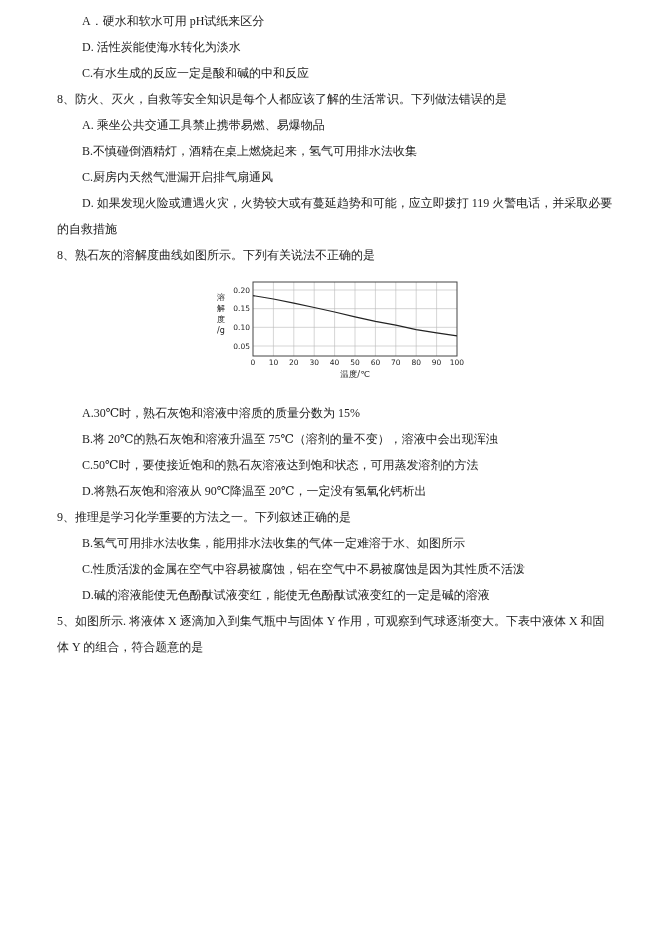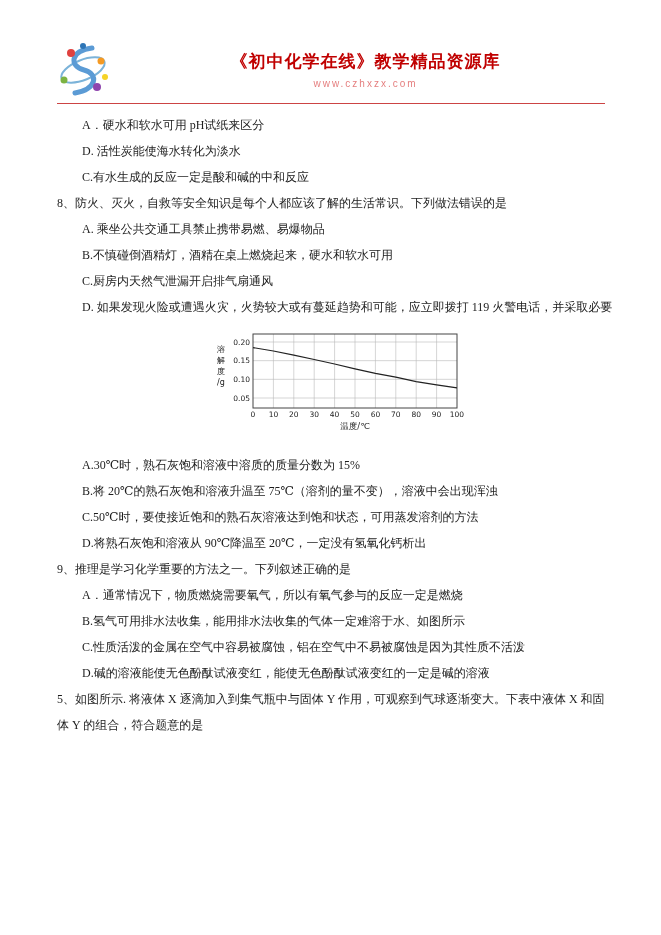--- a/index.html
+++ b/index.html
@@ -22,44 +22,31 @@
   p.line{margin:0;line-height:26px;}
   p.option{padding-left:25px;}
   p.question,p.continuation{padding-left:0;}
   .chart-wrap{margin:4px 0 4px 150px;height:124px;}
   svg text{font-family:"DejaVu Sans","Liberation Sans",sans-serif;}
 </style>
 </head>
 <body>
 
 <div class="page">
-  <div class="header">
-    <svg class="logo" viewBox="0 0 54 58">
-      <ellipse cx="27" cy="30" rx="23" ry="10" fill="none" stroke="#7bb3d9" stroke-width="2" transform="rotate(-22 27 30)"></ellipse>
-      <path d="M36,8 C14,11 13,26 28,30 C43,34 41,49 19,53" fill="none" stroke="#5b9bd5" stroke-width="5" stroke-linecap="round"></path>
-      <circle cx="15" cy="13" r="4" fill="#e0413f"></circle>
-      <circle cx="45" cy="21" r="3.5" fill="#f59a23"></circle>
-      <circle cx="8" cy="40" r="3.5" fill="#7cb342"></circle>
-      <circle cx="41" cy="47" r="4" fill="#8e44ad"></circle>
-      <circle cx="27" cy="6" r="3" fill="#2e75b6"></circle>
-      <circle cx="49" cy="37" r="3" fill="#f5d327"></circle>
-    </svg>
-    <div class="title">《初中化学在线》教学精品资源库</div>
-    <div class="url">www.czhxzx.com</div>
-    <div class="header-rule"></div>
-  </div>
   <div class="doc-body" id="doc-body">
       <p class="line option">A．硬水和软水可用 pH试纸来区分</p>
       <p class="line option">D. 活性炭能使海水转化为淡水</p>
       <p class="line option">C.有水生成的反应一定是酸和碱的中和反应</p>
       <p class="line question">8、防火、灭火，自救等安全知识是每个人都应该了解的生活常识。下列做法错误的是</p>
       <p class="line option">A. 乘坐公共交通工具禁止携带易燃、易爆物品</p>
-      <p class="line option">B.不慎碰倒酒精灯，酒精在桌上燃烧起来，硬水和软水可用</p>
+      <p class="line option">B.不慎碰倒酒精灯，酒精在桌上燃烧起来，氢气可用排水法收集</p>
       <p class="line option">C.厨房内天然气泄漏开启排气扇通风</p>
       <p class="line option">D. 如果发现火险或遭遇火灾，火势较大或有蔓延趋势和可能，应立即拨打 119 火警电话，并采取必要</p>
+      <p class="line continuation">的自救措施</p>
+      <p class="line question">8、熟石灰的溶解度曲线如图所示。下列有关说法不正确的是</p>
       <div class="chart-wrap"><svg width="300" height="124">
           <line x1="66.4" y1="10" x2="66.4" y2="84" stroke="#b8b8b8" stroke-width="0.6"></line>
           <line x1="86.80000000000001" y1="10" x2="86.80000000000001" y2="84" stroke="#b8b8b8" stroke-width="0.6"></line>
           <line x1="107.19999999999999" y1="10" x2="107.19999999999999" y2="84" stroke="#b8b8b8" stroke-width="0.6"></line>
           <line x1="127.60000000000001" y1="10" x2="127.60000000000001" y2="84" stroke="#b8b8b8" stroke-width="0.6"></line>
           <line x1="148" y1="10" x2="148" y2="84" stroke="#b8b8b8" stroke-width="0.6"></line>
           <line x1="168.39999999999998" y1="10" x2="168.39999999999998" y2="84" stroke="#b8b8b8" stroke-width="0.6"></line>
           <line x1="188.79999999999998" y1="10" x2="188.79999999999998" y2="84" stroke="#b8b8b8" stroke-width="0.6"></line>
           <line x1="209.20000000000002" y1="10" x2="209.20000000000002" y2="84" stroke="#b8b8b8" stroke-width="0.6"></line>
           <line x1="229.6" y1="10" x2="229.6" y2="84" stroke="#b8b8b8" stroke-width="0.6"></line>
@@ -88,20 +75,19 @@
           <text x="14" y="50" text-anchor="middle" font-size="8" fill="#222">度</text>
           <text x="14" y="61" text-anchor="middle" font-size="8" fill="#222">/g</text>
           <text x="148" y="105" text-anchor="middle" font-size="8.5" fill="#222">温度/℃</text>
           <polyline points="46.0,23.6 66.4,27.0 86.8,31.1 107.2,35.5 127.6,40.0 148.0,44.9 168.4,49.4 188.8,53.1 209.2,57.6 229.6,60.9 250.0,63.9" fill="none" stroke="#222" stroke-width="1.2"></polyline>
         </svg></div>
       <p class="line option">A.30℃时，熟石灰饱和溶液中溶质的质量分数为 15%</p>
       <p class="line option">B.将 20℃的熟石灰饱和溶液升温至 75℃（溶剂的量不变），溶液中会出现浑浊</p>
       <p class="line option">C.50℃时，要使接近饱和的熟石灰溶液达到饱和状态，可用蒸发溶剂的方法</p>
       <p class="line option">D.将熟石灰饱和溶液从 90℃降温至 20℃，一定没有氢氧化钙析出</p>
       <p class="line question">9、推理是学习化学重要的方法之一。下列叙述正确的是</p>
-      <p class="line option">A．通常情况下，物质燃烧需要氧气，所以有氧气参与的反应一定是燃烧</p>
       <p class="line option">B.氢气可用排水法收集，能用排水法收集的气体一定难溶于水、如图所示</p>
       <p class="line option">C.性质活泼的金属在空气中容易被腐蚀，铝在空气中不易被腐蚀是因为其性质不活泼</p>
       <p class="line option">D.碱的溶液能使无色酚酞试液变红，能使无色酚酞试液变红的一定是碱的溶液</p>
       <p class="line question">5、如图所示. 将液体 X 逐滴加入到集气瓶中与固体 Y 作用，可观察到气球逐渐变大。下表中液体 X 和固</p>
       <p class="line continuation">体 Y 的组合，符合题意的是</p>
     </div>
 </div>
 
 </body></html>

